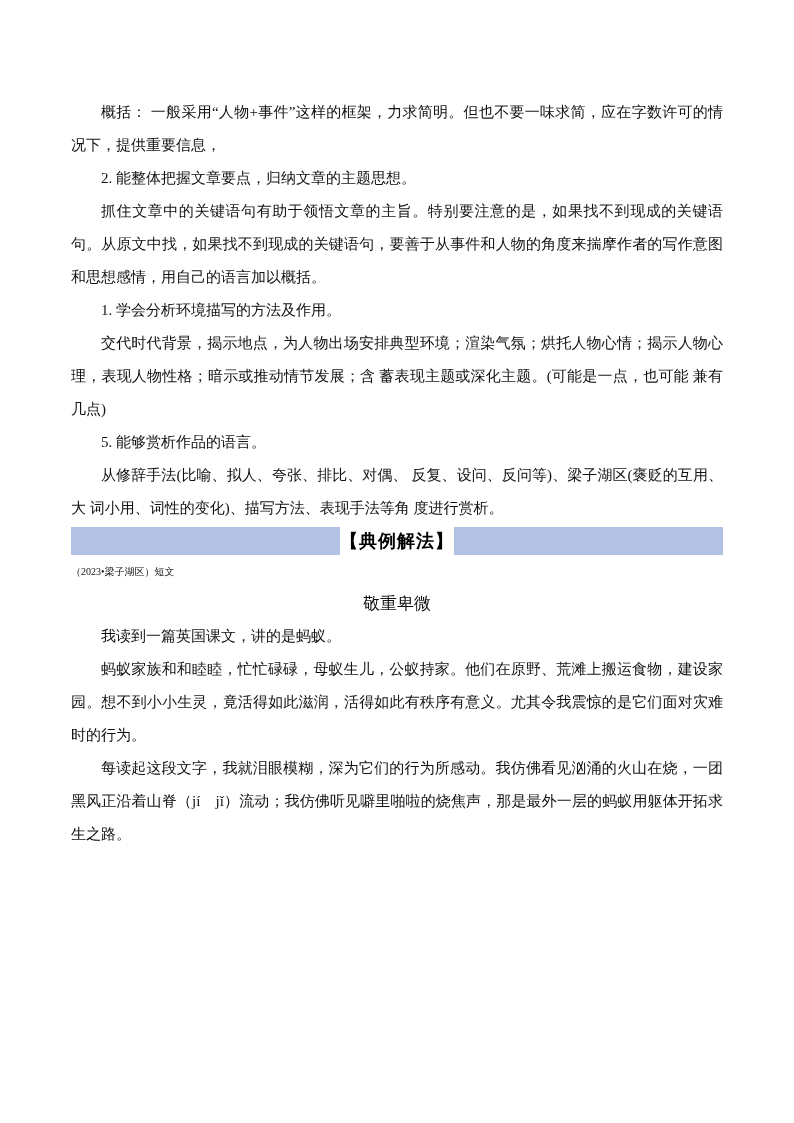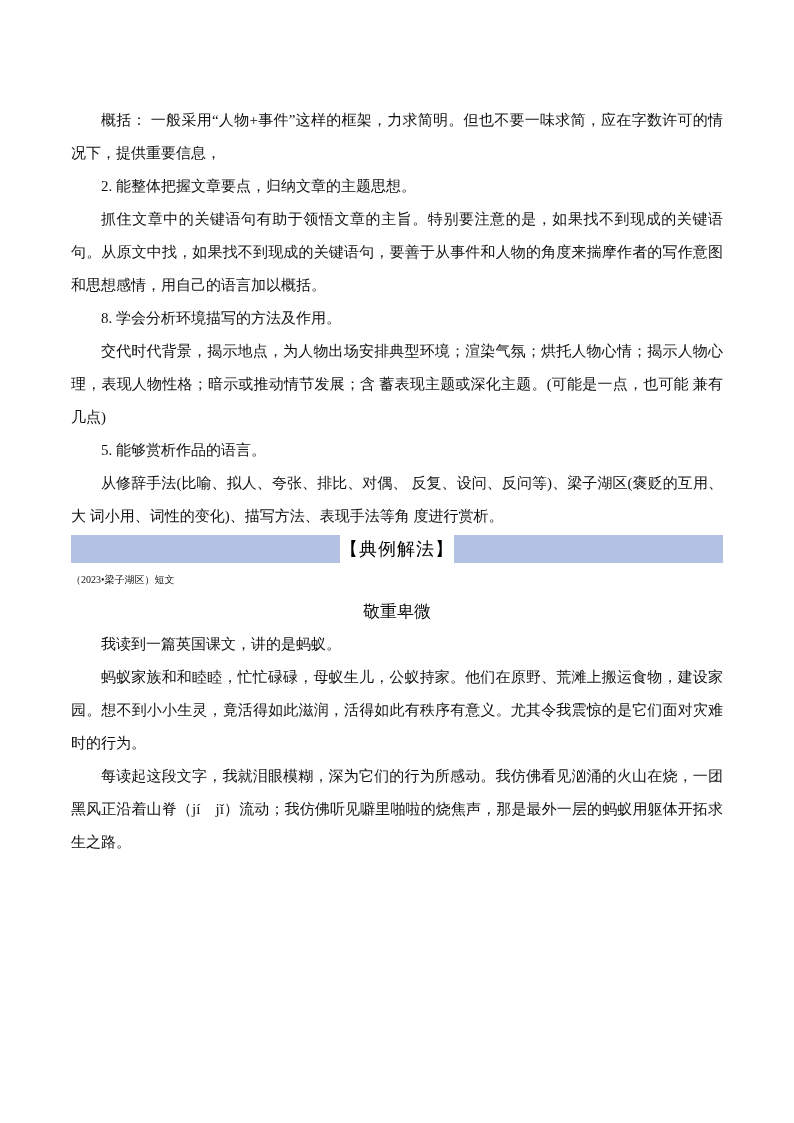--- a/index.html
+++ b/index.html
@@ -10,21 +10,21 @@
   body {
     width: 794px;
     height: 1123px;
     position: relative;
     font-family: "Liberation Serif", "DejaVu Serif", serif;
     color: #111111;
     overflow: hidden;
   }
   .page {
     position: absolute;
-    top: 16px; left: 0;
+    top: 8px; left: 0;
     width: 794px;
     height: 813px;
     background: #ffffff;
   }
   .content {
     padding: 88px 71px 0 71px;
   }
   p.body-par {
     margin: 0;
     font-size: 15px;
@@ -38,21 +38,21 @@
     height: 28px;
     background: #b3c2e3;
     display: flex;
     align-items: center;
     justify-content: center;
   }
   .section-label {
     background: #ffffff;
     color: #000000;
     font-size: 18px;
-    font-weight: normal;
+    font-weight: bold;
     line-height: 26px;
     padding: 1px 0;
     letter-spacing: 1px;
     white-space: nowrap;
   }
   p.source-line {
     margin: 2px 0 0 0;
     font-size: 10px;
     line-height: 30px;
     text-indent: 0;
@@ -68,21 +68,21 @@
 </style>
 </head>
 <body>
 
 <div class="page">
   <div class="content">
 
     <p class="body-par">概括：  一般采用“人物+事件”这样的框架，力求简明。但也不要一味求简，应在字数许可的情况下，提供重要信息，</p>
     <p class="body-par">2. 能整体把握文章要点，归纳文章的主题思想。</p>
     <p class="body-par">抓住文章中的关键语句有助于领悟文章的主旨。特别要注意的是，如果找不到现成的关键语句。从原文中找，如果找不到现成的关键语句，要善于从事件和人物的角度来揣摩作者的写作意图和思想感情，用自己的语言加以概括。</p>
-    <p class="body-par">8. 学会分析环境描写的方法及作用。</p>
+    <p class="body-par">1. 学会分析环境描写的方法及作用。</p>
     <p class="body-par">交代时代背景，揭示地点，为人物出场安排典型环境；渲染气氛；烘托人物心情；揭示人物心理，表现人物性格；暗示或推动情节发展；含 蓄表现主题或深化主题。(可能是一点，也可能 兼有几点)</p>
     <p class="body-par">5. 能够赏析作品的语言。</p>
     <p class="body-par">从修辞手法(比喻、拟人、夸张、排比、对偶、 反复、设问、反问等)、梁子湖区(褒贬的互用、大 词小用、词性的变化)、描写方法、表现手法等角 度进行赏析。</p>
 
     <div class="section-band">
       <span class="section-label">【典例解法】</span>
     </div>
 
     <p class="source-line">（2023•梁子湖区）短文</p>
 

